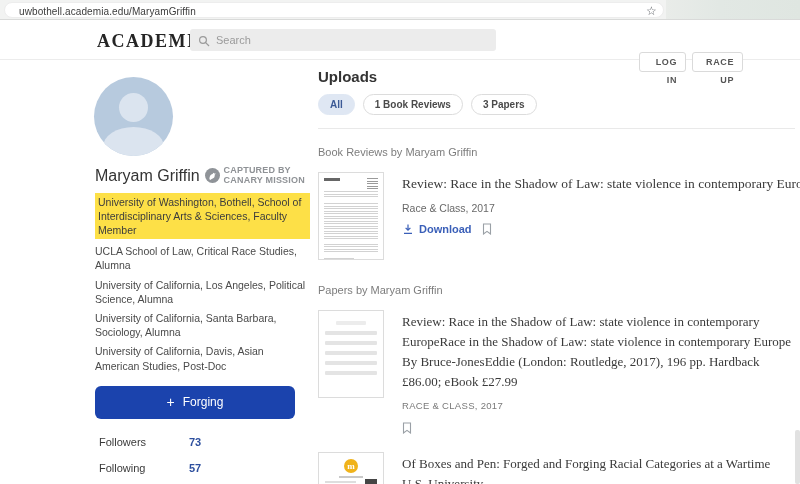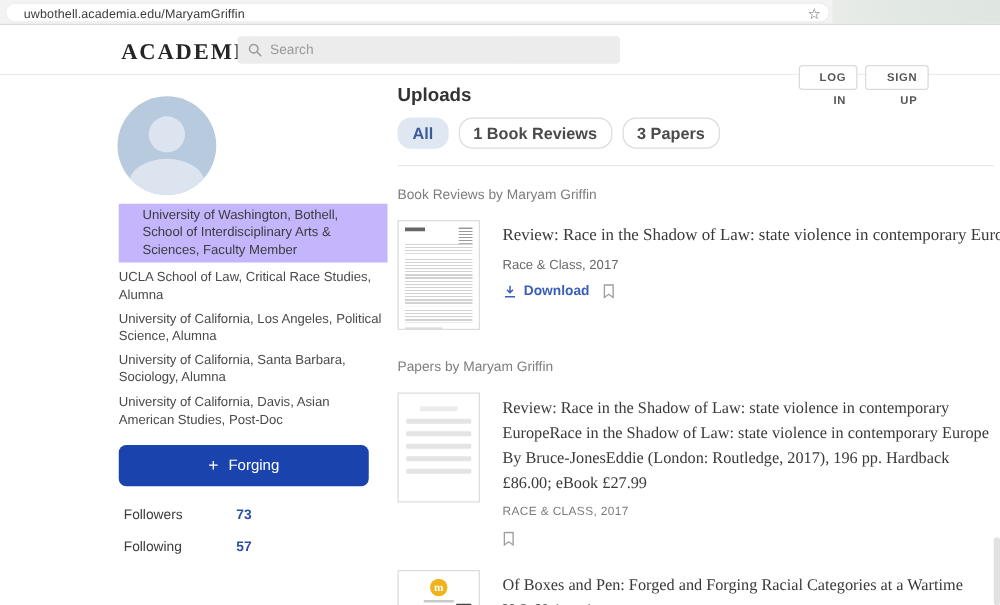--- a/index.html
+++ b/index.html
@@ -28,33 +28,33 @@
   
   .left-col { position:absolute; left:95px; top:60px; width:215px; }
   .avatar { width:79px; height:79px; margin-top:17px; margin-left:-1px; border-radius:50%; background:#b7cade; position:relative; overflow:hidden; }
   .avatar .head { position:absolute; top:16px; left:25px; width:29px; height:29px; border-radius:50%; background:#dbe4ef; }
   .avatar .shoulders { position:absolute; top:50px; left:9px; width:61px; height:40px; border-radius:50% 50% 0 0; background:#dbe4ef; }
   .name-row { display:flex; align-items:center; margin-top:10px; gap:5px; }
   .name { font-size:16px; color:#333; white-space:nowrap; }
   .badge { display:flex; align-items:center; gap:4px; }
   .badge-text { font-size:9px; font-weight:bold; color:#8f9296; line-height:1.1; letter-spacing:.2px; white-space:nowrap; }
   .aff { font-size:10.5px; color:#4a4a4a; line-height:1.35; margin-top:5px; }
-  .aff.hl { background:#c4b5fd; color:#3c3c3c; padding:2px 19px; margin-top:7px; }
+  .aff.hl { background:#fde047; color:#3c3c3c; padding:2px 3px; margin-top:7px; }
   .follow-btn { margin-top:13px; width:200px; height:33px; background:#1b43ad; border:none; border-radius:6px; color:#fff; font-size:12px; font-family:"Liberation Sans", sans-serif; display:flex; align-items:center; justify-content:center; gap:8px; cursor:pointer; }
   .follow-plus { font-size:14px; }
   .stats { margin-top:10px; padding-left:4px; }
   .stat-row { display:flex; padding:7px 0; }
   .stat-label { width:90px; font-size:11px; font-weight:normal; color:#3a3a3a; }
   .stat-value { font-size:11px; font-weight:bold; color:#2d4f9e; }
 
   
   .right-col { position:absolute; left:318px; top:60px; width:477px; }
   .uploads-title { margin-top:8px; font-size:15px; font-weight:bold; color:#333; }
   .pills { margin-top:9px; display:flex; gap:8px; }
-  .pill { font-size:13px; font-weight:bold; padding:4px 11px; border-radius:11px; border:1px solid #dcdcdc; background:#fff; color:#4a4a4a; cursor:pointer; font-family:"Liberation Sans", sans-serif; }
+  .pill { font-size:10px; font-weight:bold; padding:4px 11px; border-radius:11px; border:1px solid #dcdcdc; background:#fff; color:#4a4a4a; cursor:pointer; font-family:"Liberation Sans", sans-serif; }
   .pill.active { background:#dfe7f3; border-color:#dfe7f3; color:#3c5a96; }
   .divider { margin-top:13px; border-top:1px solid #e9e9e9; }
   .section-label { font-size:11px; color:#7d7d7d; }
   .sl-1 { margin-top:17px; }
   .sl-2 { margin-top:24px; }
   .item-row { display:flex; gap:18px; margin-top:14px; }
   .thumb { flex:0 0 66px; background:#fff; border:1px solid #dcdcdc; position:relative; overflow:hidden; }
   .t1 { height:88px; padding:5px 5px; }
   .t2 { height:88px; padding:8px 6px; }
   .t3 { height:86px; padding:4px 6px; }
@@ -102,27 +102,40 @@
     <div class="searchbox">
       <span class="search-icon">
         <svg width="13" height="13" viewBox="0 0 13 13">
             <circle cx="5" cy="5" r="3.4" fill="none" stroke="#9b9b9b" stroke-width="1.2"></circle>
             <line x1="7.7" y1="7.7" x2="11" y2="11" stroke="#9b9b9b" stroke-width="1.2"></line>
           </svg>
       </span>
       <input class="search-input" type="text" placeholder="Search" style="">
     </div>
     <div class="hdr-btn login">LOG IN</div>
-    <div class="hdr-btn signup">SIGN UP</div>
+    <div class="hdr-btn signup">RACE UP</div>
   </div>
 
   <div class="left-col">
     <div class="avatar">
       <div class="head"></div>
       <div class="shoulders"></div>
+    </div>
+    <div class="name-row">
+      <span class="name">Maryam Griffin</span>
+      <span class="badge">
+        <svg width="15" height="15" viewBox="0 0 15 15">
+            <circle cx="7.5" cy="7.5" r="7.5" fill="#8f9398"></circle>
+            <path fill="#fff" d="M4.4 11c.1-2.9 1.2-4.6 3.2-5l.8-1.3 1 .7 1.7.4-1.4.7c.4 2.3-.7 4-3 4.4l-1.6 1.1z"></path>
+          </svg>
+        <span class="badge-text">
+          <span>CAPTURED BY</span><br>
+          <span>CANARY MISSION</span>
+        </span>
+      </span>
     </div>
     <div class="aff hl">University of Washington, Bothell, School of Interdisciplinary Arts &amp; Sciences, Faculty Member</div>
     <div class="aff">UCLA School of Law, Critical Race Studies, Alumna</div>
     <div class="aff">University of California, Los Angeles, Political Science, Alumna</div>
     <div class="aff">University of California, Santa Barbara, Sociology, Alumna</div>
     <div class="aff">University of California, Davis, Asian American Studies, Post-Doc</div>
 
     <button class="follow-btn">
       <span class="follow-plus">+</span>
       <span>Forging</span>

